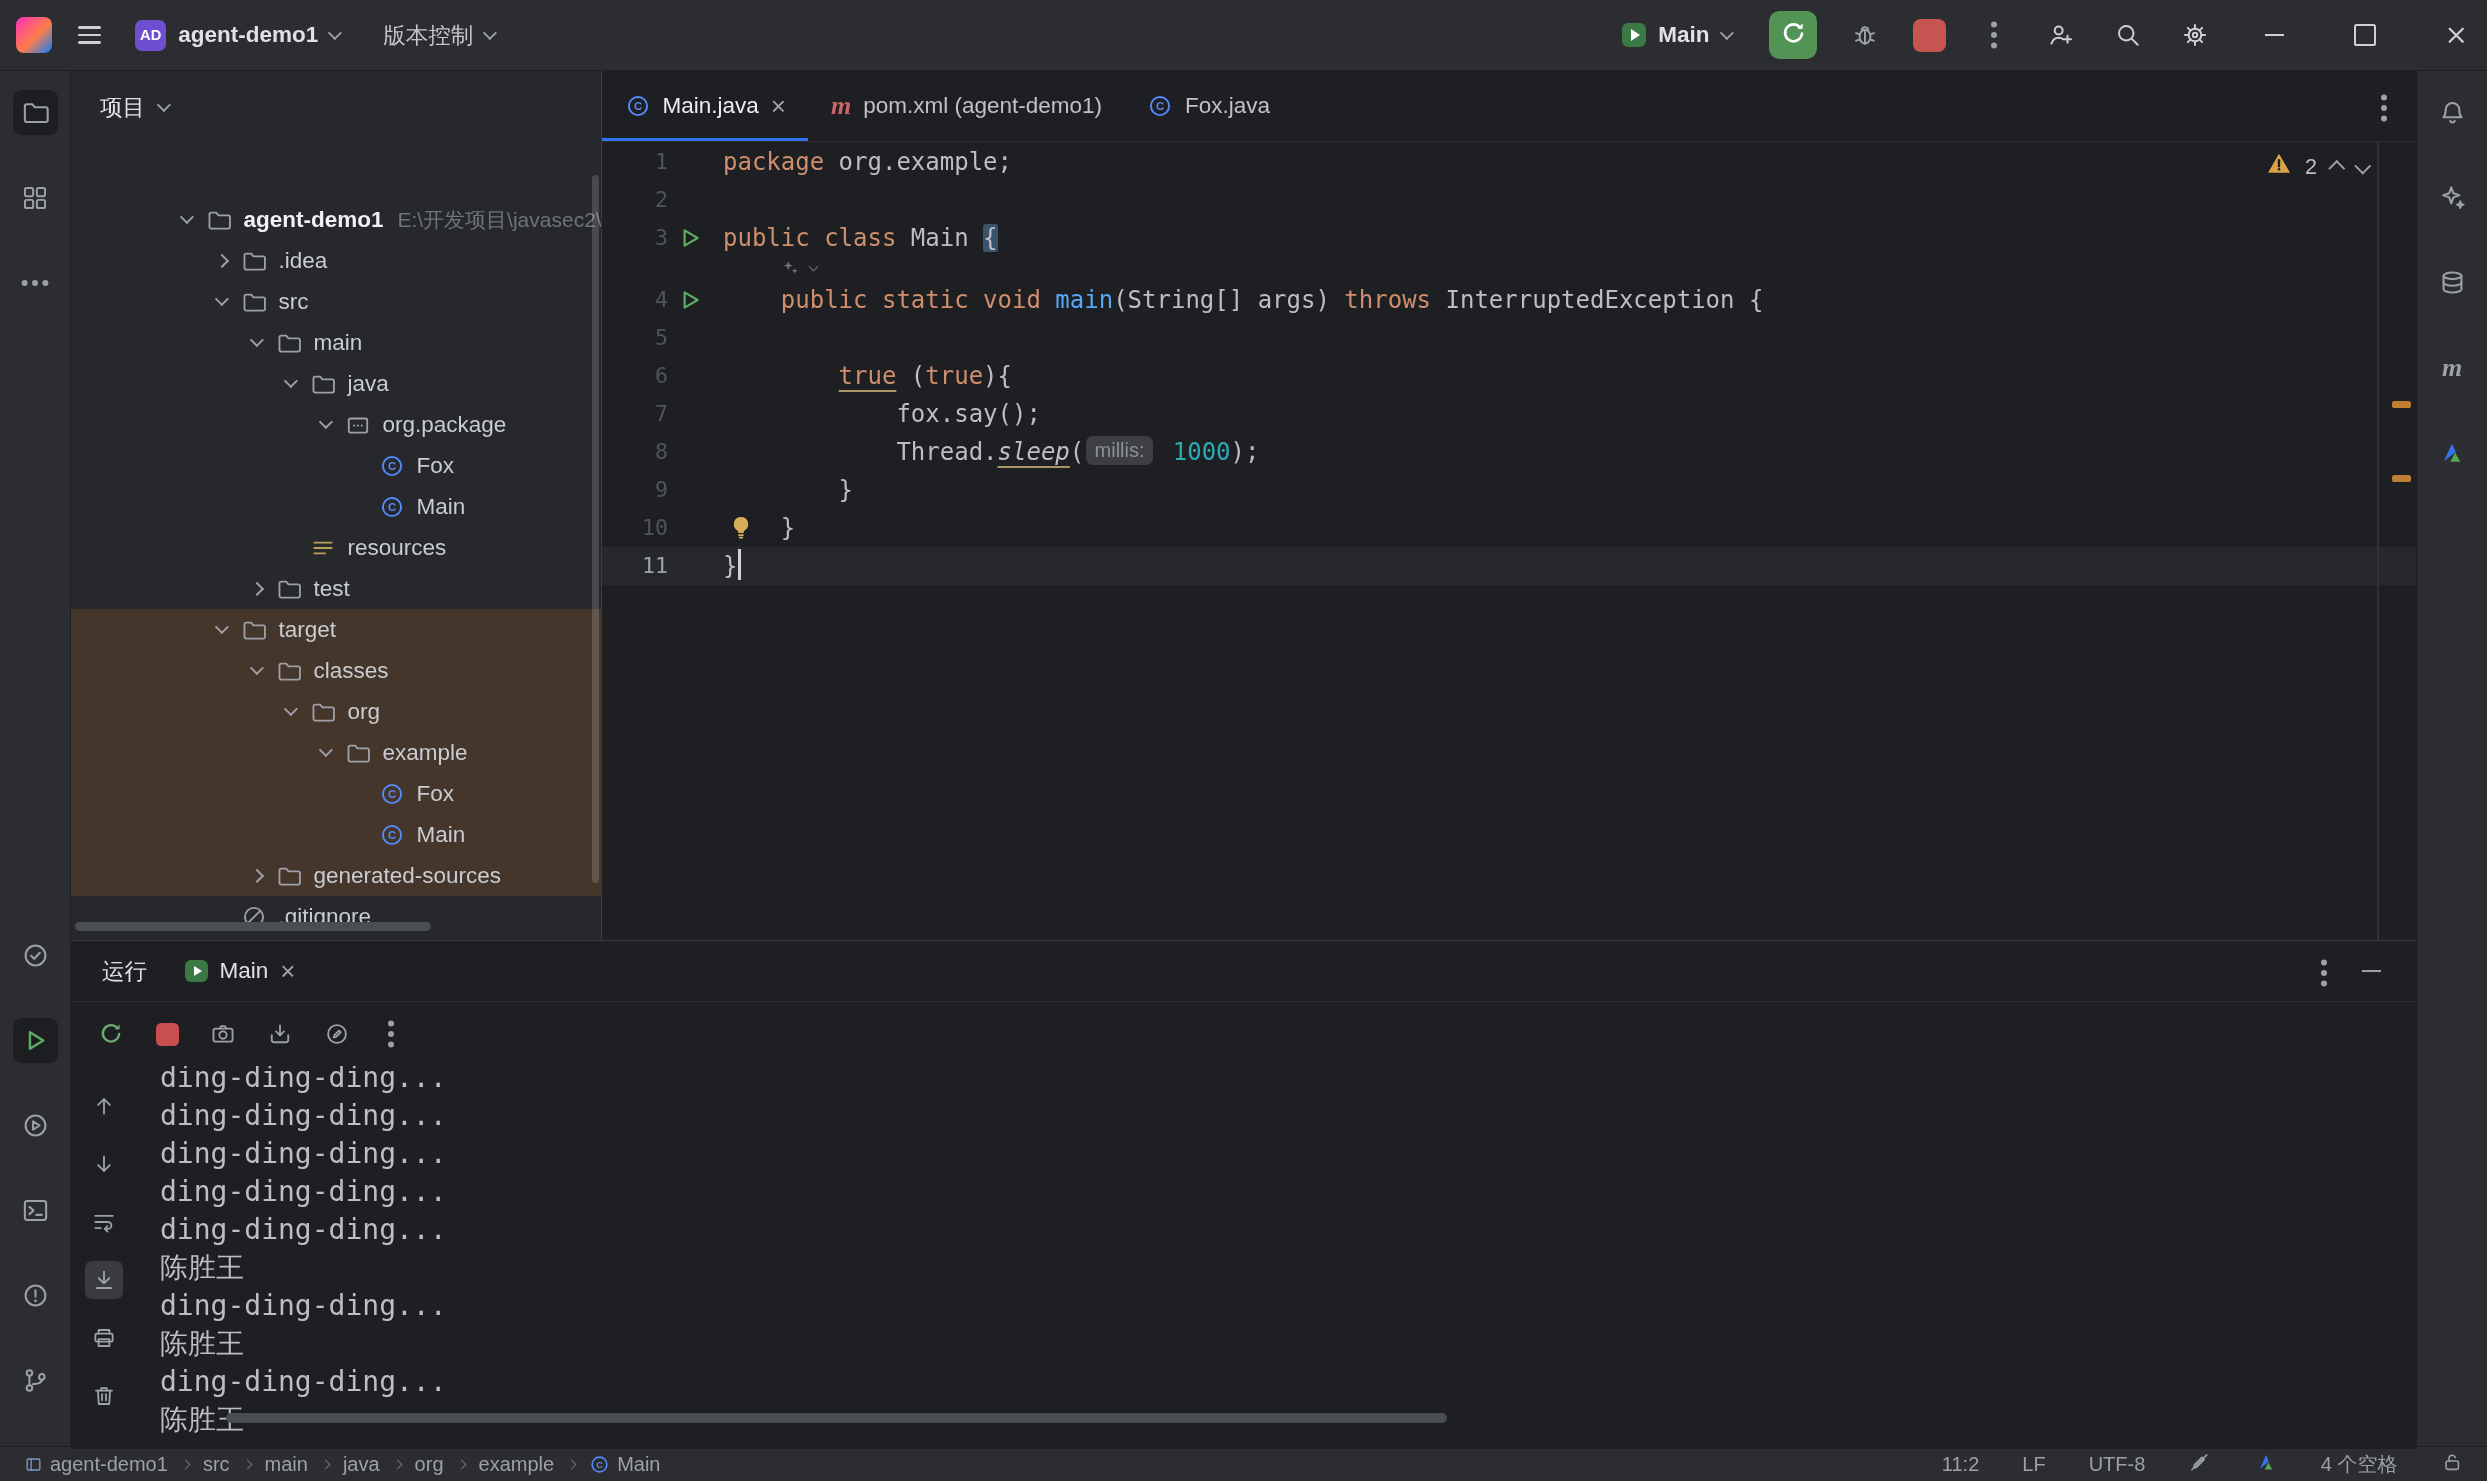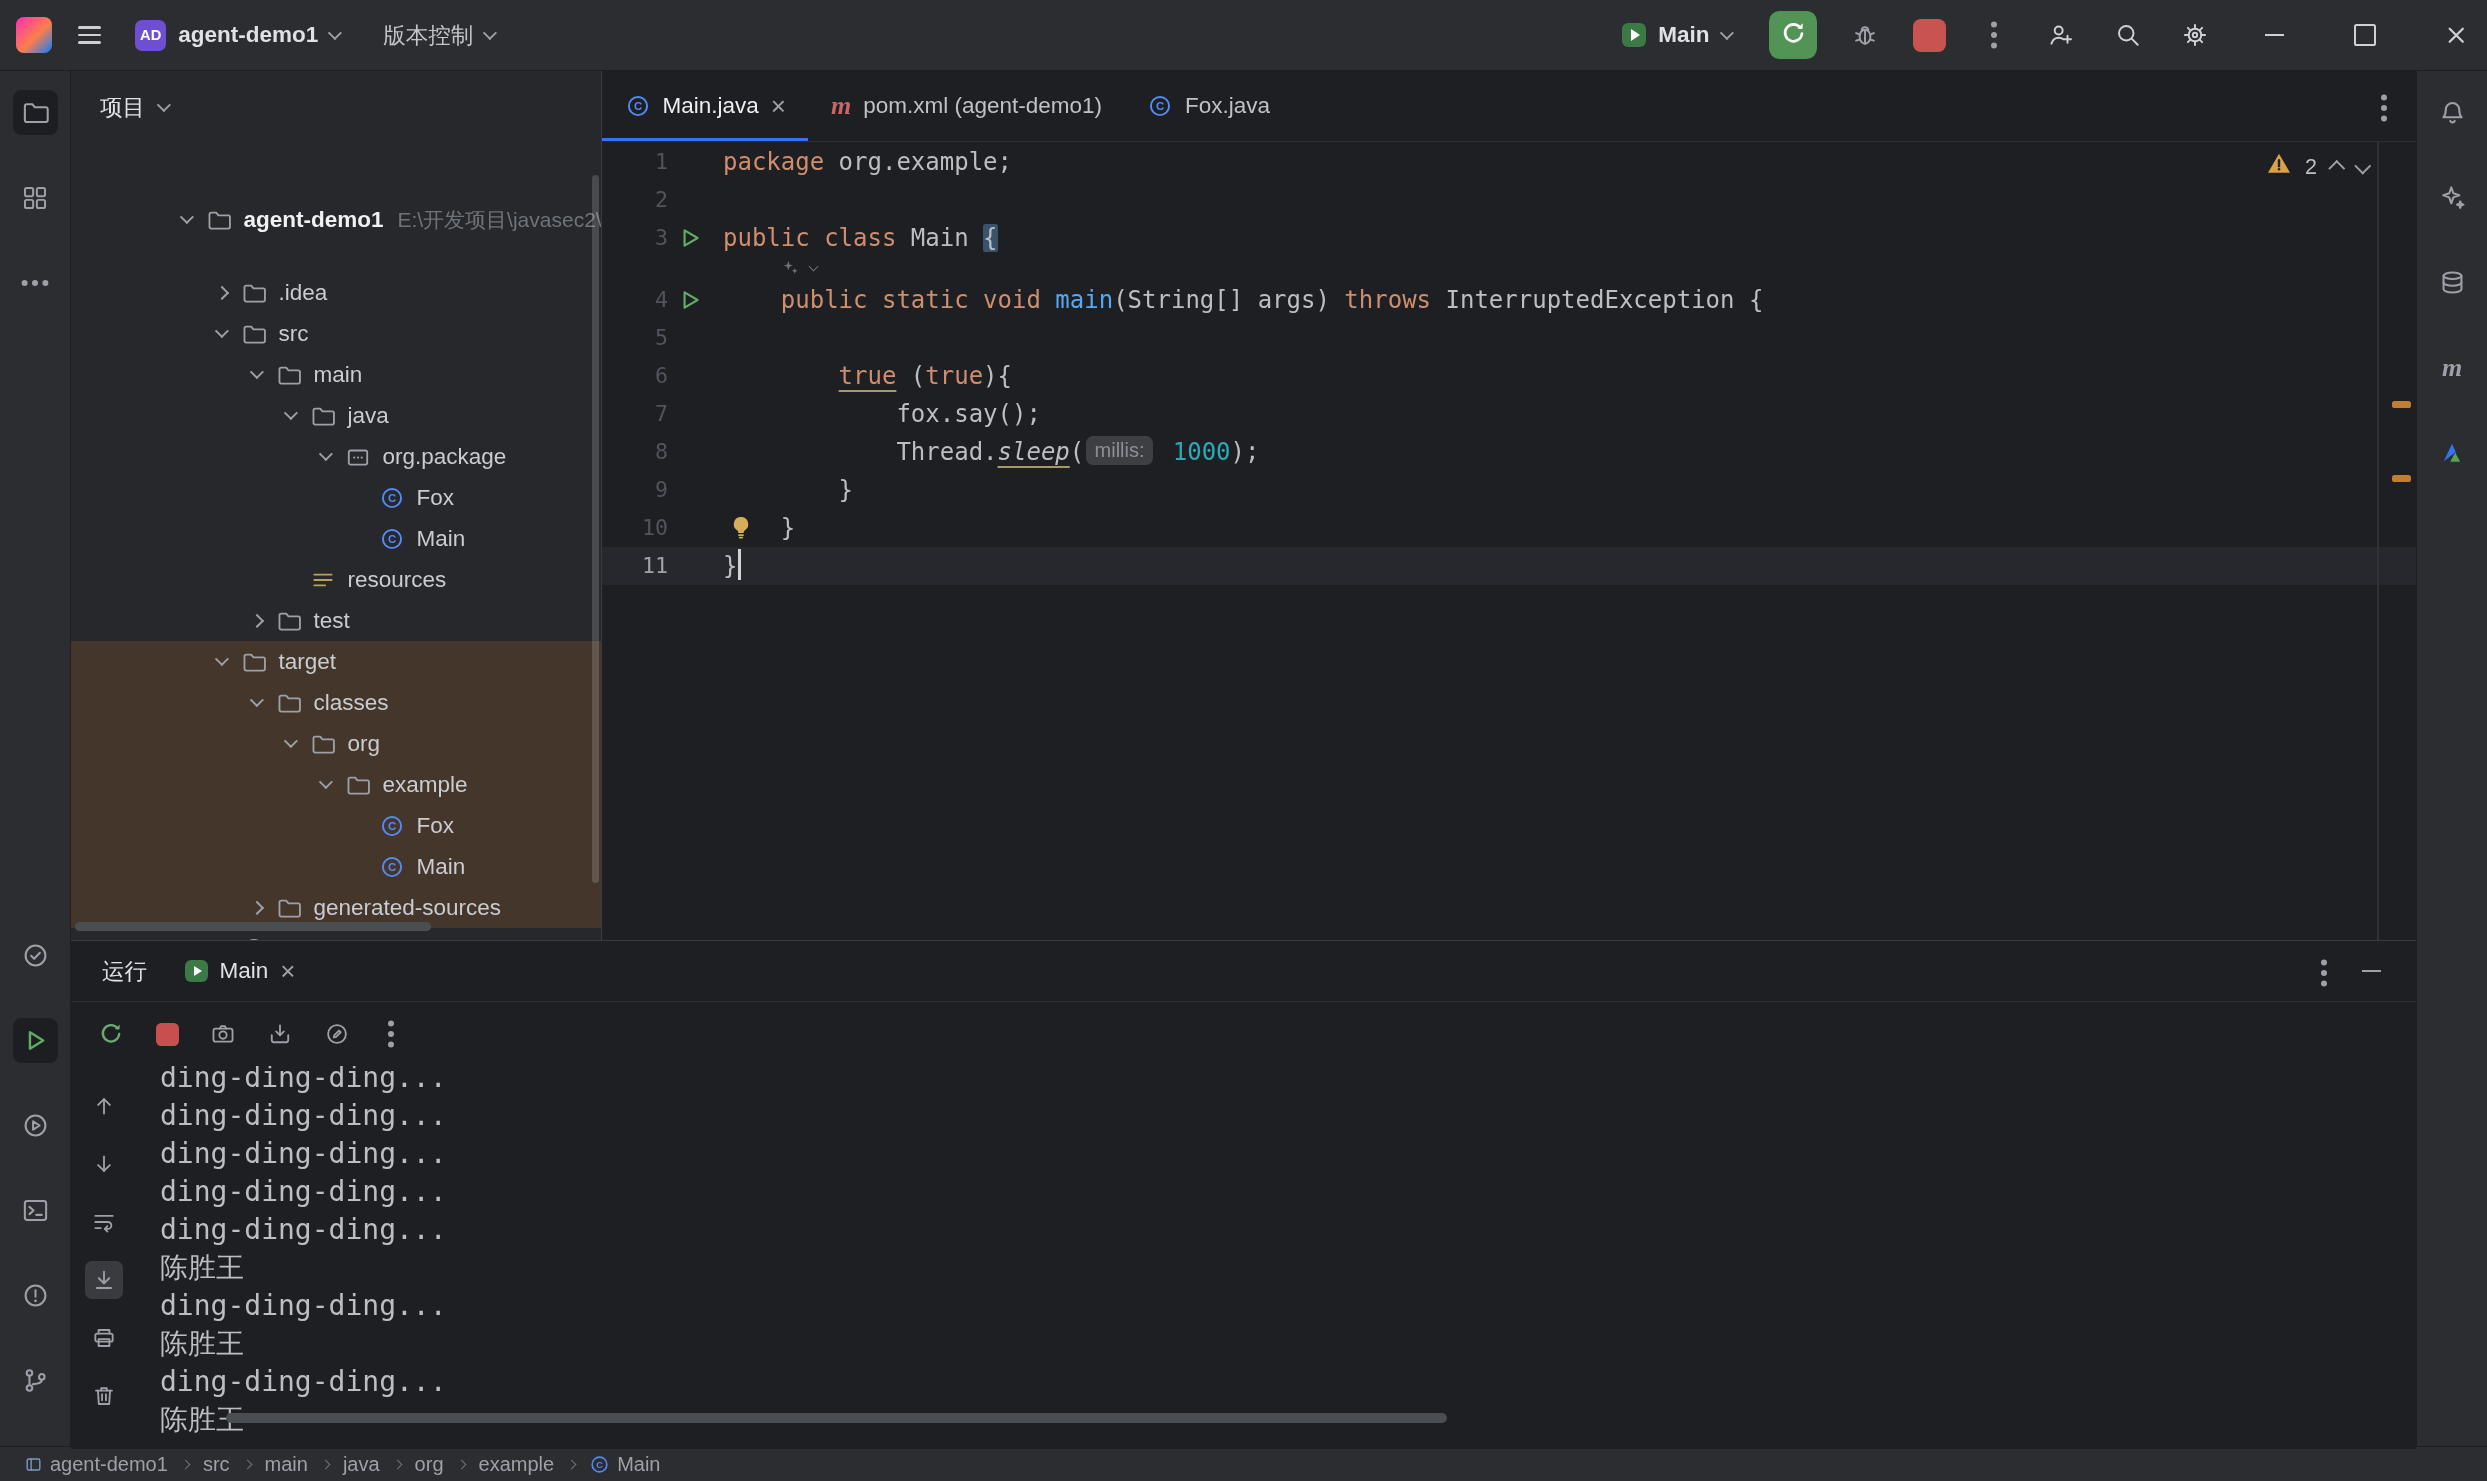--- a/index.html
+++ b/index.html
@@ -277,21 +277,21 @@
                   <span class="chv sm down"></span>
                 </span>
                 <span class="t-icon">
                   <svg width="26" height="26" viewBox="0 0 24 24" fill="none" stroke="#9DA0A8" stroke-width="1.7" stroke-linecap="round" stroke-linejoin="round">
                     <path d="M3.2 6.8c0-.9.7-1.6 1.6-1.6h4.6l2.1 2.5h9c.9 0 1.6.7 1.6 1.6v9c0 .9-.7 1.6-1.6 1.6H4.8c-.9 0-1.6-.7-1.6-1.6z"></path>
                   </svg>
                 </span>
                 <span class="tree-label root">agent-demo1</span>
                 <span class="tree-suffix">E:\开发项目\javasec2\agen</span>
               </div>
-              <div class="tree-row" style="padding-left: 133px; margin-top: 32px;">
+              <div class="tree-row" style="padding-left: 133px;">
                 <span class="t-chv">
                   <span class="chv sm right"></span>
                 </span>
                 <span class="t-icon">
                   <svg width="26" height="26" viewBox="0 0 24 24" fill="none" stroke="#9DA0A8" stroke-width="1.7" stroke-linecap="round" stroke-linejoin="round">
                     <path d="M3.2 6.8c0-.9.7-1.6 1.6-1.6h4.6l2.1 2.5h9c.9 0 1.6.7 1.6 1.6v9c0 .9-.7 1.6-1.6 1.6H4.8c-.9 0-1.6-.7-1.6-1.6z"></path>
                   </svg>
                 </span>
                 <span class="tree-label">.idea</span>
               </div>
@@ -783,15 +783,33 @@
         <span class="bc-item">
           <span style="display: inline-flex;">
             <svg width="21" height="21" viewBox="0 0 24 24" style="font-size:23px">
               <circle cx="12" cy="12" r="8.4" fill="none" stroke="#548AF7" stroke-width="1.8"></circle>
               <text x="12" y="15.8" text-anchor="middle" font-size="10.5" font-weight="bold" fill="#548AF7" font-family="Liberation Sans, sans-serif">C</text>
             </svg>
           </span>
           <span>Main</span>
         </span>
       </div>
+    <div class="sb-right">
+      <span>11:2</span>
+      <span>LF</span>
+      <span>UTF-8</span>
+      <span id="pen-ic"><svg width="22.5" height="22.5" viewBox="0 0 24 24" fill="none" stroke="#9DA0A8" stroke-width="1.7" stroke-linecap="round" stroke-linejoin="round">
+            <path d="M6 18l.8-3.2 8-8 2.4 2.4-8 8z"></path>
+            <path d="M4.2 20L20 4.2"></path>
+          </svg></span>
+      <span id="plugstat-ic"><svg width="24" height="24" viewBox="0 0 24 24">
+            <path d="M6 19L12 5l2.8 6.4z" fill="#3574F0"></path>
+            <path d="M10.8 19.4l3.6-7 3.8 7z" fill="#57A657"></path>
+          </svg></span>
+      <span>4 个空格</span>
+      <span id="lock-ic"><svg width="22.5" height="22.5" viewBox="0 0 24 24" fill="none" stroke="#9DA0A8" stroke-width="1.7" stroke-linecap="round" stroke-linejoin="round">
+            <rect x="5.4" y="10.6" width="13.2" height="9" rx="1.8"></rect>
+            <path d="M8.6 10.6V8a3.4 3.4 0 0 1 6.6-1.2"></path>
+          </svg></span>
+    </div>
   </footer>
 </div>
 
 
 </body></html>

